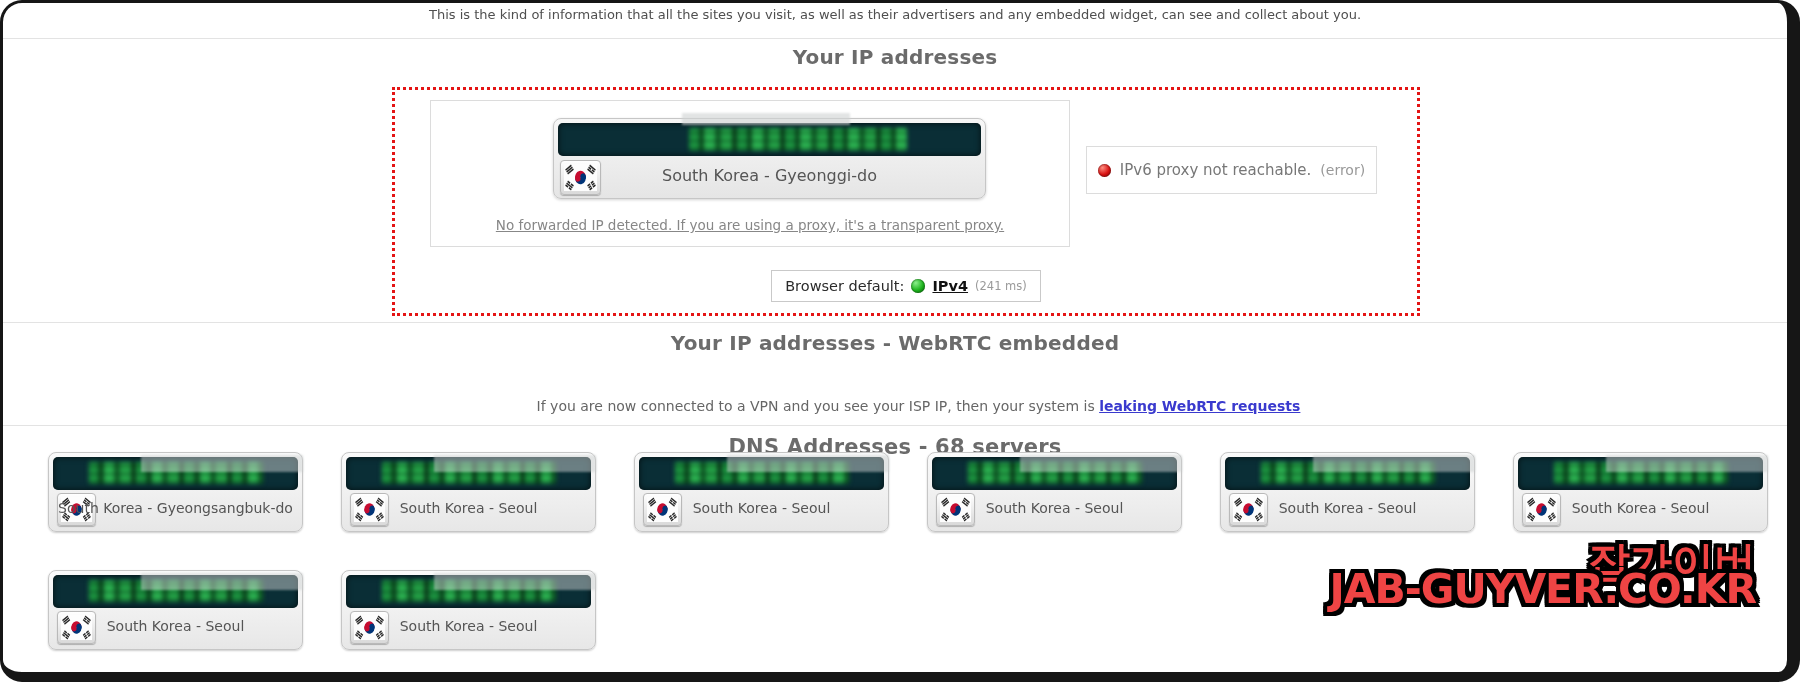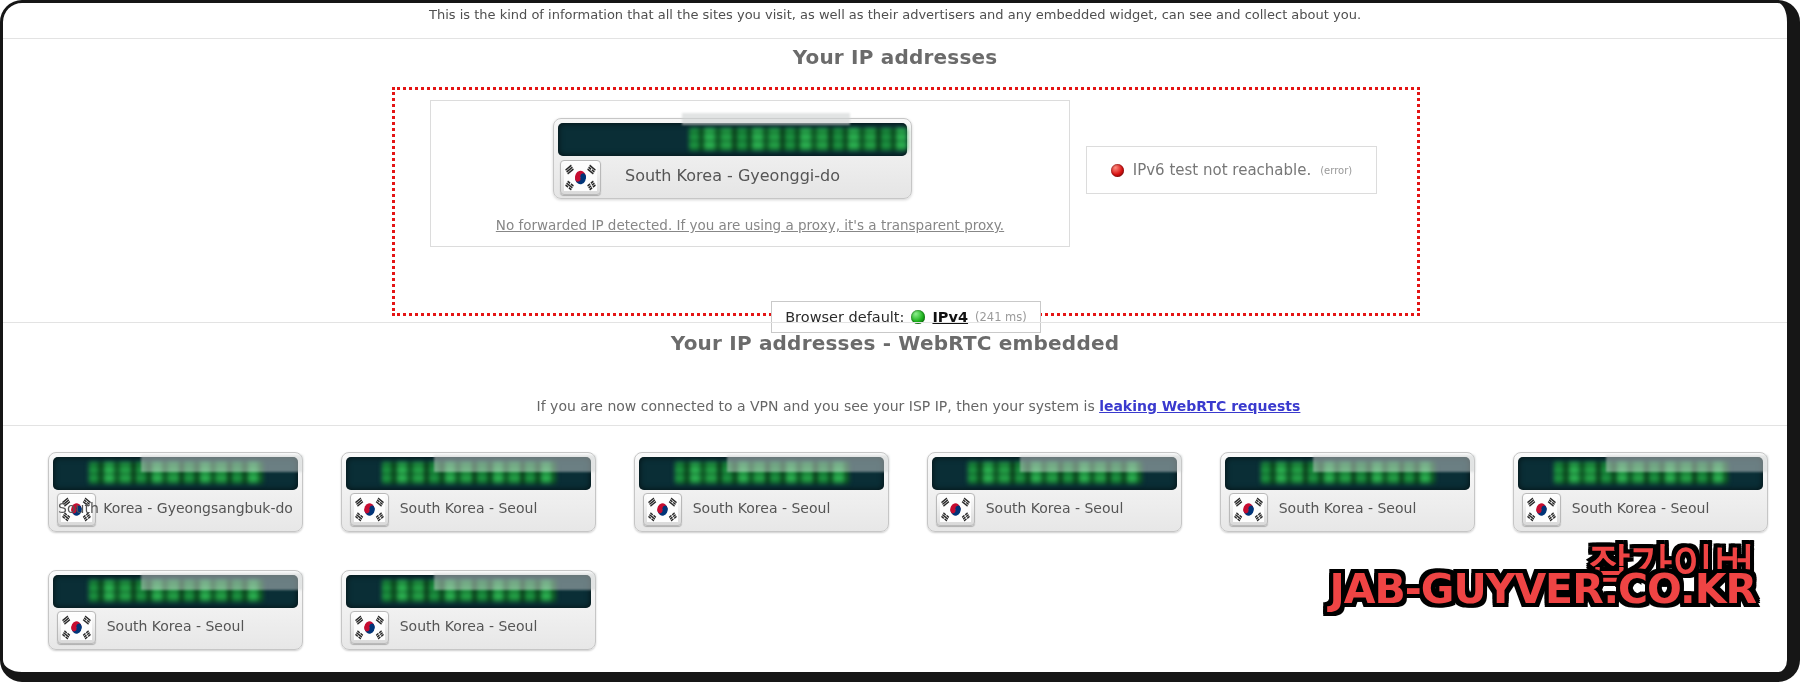--- a/index.html
+++ b/index.html
@@ -22,21 +22,21 @@
   
   .dashed-box { position:absolute; left:392px; top:87px; width:1028px; height:229px;
                 border:3px dotted #e41414; }
 
   .inner-box { position:absolute; left:430px; top:100px; width:640px; height:147px;
                background:#fff; border:1px solid #dcdcdc; }
 
   .ip-card { position:absolute; border:1px solid #c6c6c6; border-radius:8px;
              background:linear-gradient(#f7f7f7,#e5e5e5);
              box-shadow:0 1px 3px rgba(0,0,0,.18); }
-  .ip-card.main { left:122px; top:17px; width:359px; height:81px; }
+  .ip-card.main { left:122px; top:17px; width:433px; height:81px; }
 
   .ip-bar { position:absolute; left:4px; right:4px; top:4px; height:33px;
             background:#0a2e36; border-radius:5px;
             box-shadow:inset 0 0 6px rgba(0,0,0,.7); }
   .ip-blob { position:absolute; top:5px; height:23px; border-radius:2px;
              background:
                repeating-linear-gradient(0deg, rgba(0,45,18,.38) 0 4px, rgba(0,0,0,0) 4px 8px),
                repeating-linear-gradient(90deg,#1e9c44 0 10px,#0c4f21 10px 15px,#2fbd56 15px 26px,
                  #11642a 26px 32px,#27ab4b 32px 43px,#0b421d 43px 48px);
              filter:blur(2px); }
@@ -50,30 +50,30 @@
   .geo-label { position:absolute; left:0; right:0; text-align:center; color:#555;
                white-space:nowrap; }
 
   .fwd-note { position:absolute; left:0; right:0; bottom:13px; text-align:center;
               font-size:13.5px; color:#878787;text-decoration:underline; }
 
   .ipv6-box { position:absolute; left:1086px; top:146px; width:291px; height:48px;
               background:#fff; border:1px solid #dcdcdc; display:flex; align-items:center;
               justify-content:center; gap:9px; }
   .ipv6-box .txt { font-size:15px; color:#777; }
-  .ipv6-box .small { font-size:10px; color:#999; }
+  .ipv6-box .small { font-size:14px; color:#999; }
 
   .led { display:inline-block; width:13px; height:13px; border-radius:50%; flex:none; }
   .led.green { background:radial-gradient(circle at 34% 28%, #8cf08c, #1db31d 55%, #0a640a 95%);
                box-shadow:inset 0 0 2px #053f05; }
   .led.red   { background:radial-gradient(circle at 34% 28%, #ff8d80, #d81212 55%, #7c0808 95%);
                box-shadow:inset 0 0 2px #4d0404; }
 
   .badges-row { position:absolute; left:392px; top:270px; width:1028px;
-                display:flex; justify-content:center; gap:26px;margin-top:31px; }
+                display:flex; justify-content:center; gap:26px; }
   .badge { display:inline-flex; align-items:center; gap:7px; height:32px;
            background:#fff; border:1px solid #c9c9c9; padding:0 13px; }
   .badge .lbl { font-size:14.5px; color:#2b2b2b; }
   .badge .val { font-size:14.5px; font-weight:bold; color:#111;text-decoration:underline; }
   .badge .det { font-size:11.5px; color:#9a9a9a; }
   .badge .led { width:14px; height:14px; }
 
   
   .webrtc-note { position:absolute; top:398px; left:0; right:10px; text-align:center;
                  font-size:14px; color:#666;margin-left:47px; }
@@ -155,38 +155,39 @@
             </g>
           </svg>
         </div>
       <div class="geo-label" style="top:47px; font-size:16px;">South Korea - Gyeonggi-do</div>
     </div>
     <div class="fwd-note">No forwarded IP detected. If you are using a proxy, it's a transparent proxy.</div>
   </div>
 
   <div class="ipv6-box">
     <span class="led red"></span>
-    <span class="txt">IPv6 test not reachable.</span>
+    <span class="txt">IPv6 proxy not reachable.</span>
     <span class="small">(error)</span>
   </div>
 
   <div class="badges-row">
     <div class="badge">
       <span class="lbl">Browser default:</span>
       <span class="led green"></span>
       <span class="val">IPv4</span>
       <span class="det">(241 ms)</span>
     </div>
   </div>
 
   <div class="divider" style="top:322px"></div>
   <h2 class="sec" style="top:331px">Your IP addresses - WebRTC embedded</h2>
   <div class="webrtc-note"><span>If you are now connected to a VPN and you see your ISP IP, then your system is </span><a href="#">leaking WebRTC requests</a></div>
 
   <div class="divider" style="top:425px"></div>
+  <h2 class="sec" style="top:435px; font-size:21px;">DNS Addresses - 68 servers</h2>
 
   <div class="dns-grid">
     <div class="dns-card">
       <div class="ip-bar">
           <div class="ip-blob" style="top:5px;height:22px;"></div>
           <div class="smear"></div>
         </div>
       <div class="flag-btn">
           <svg viewBox="0 0 66 44" width="100%" height="100%" preserveAspectRatio="none">
             <rect width="66" height="44" fill="#fdfdfd"></rect>

